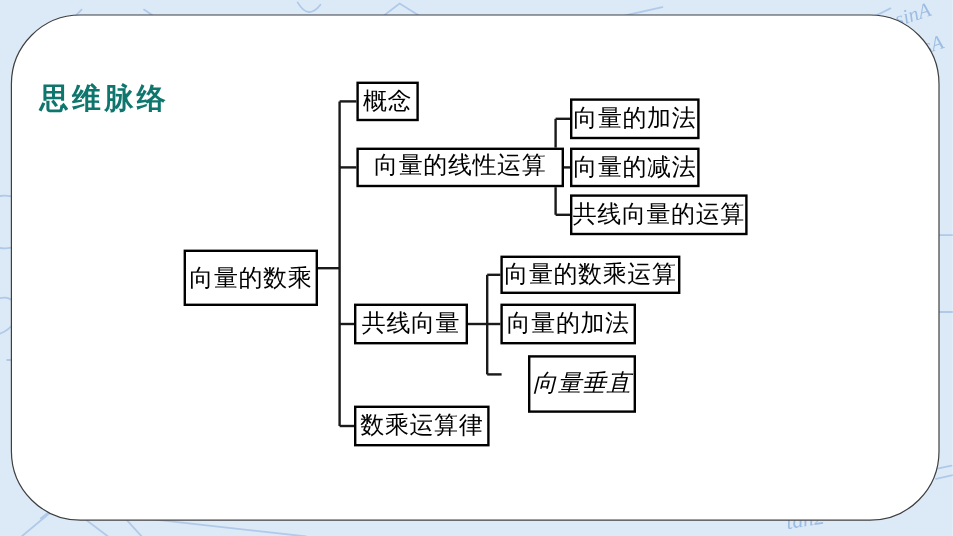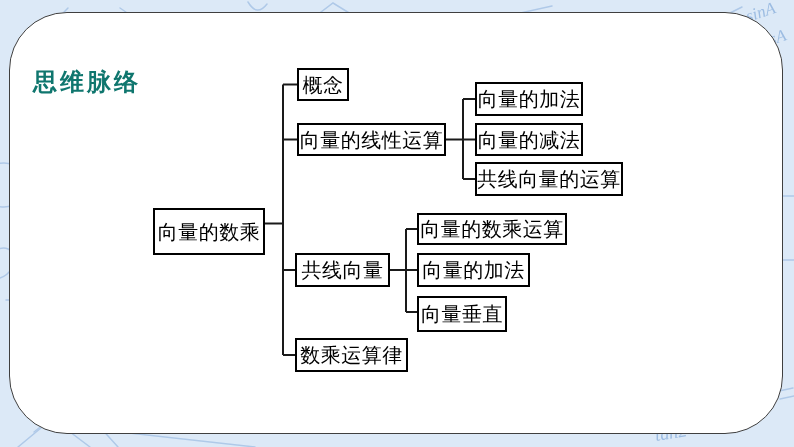--- a/index.html
+++ b/index.html
@@ -21,29 +21,29 @@
   }
   .connectors{position:absolute;left:0;top:0;z-index:2;}
   .node{
     position:absolute;z-index:3;box-sizing:border-box;
     background:#ffffff;border:2px solid #000000;color:#000000;
     display:flex;align-items:center;justify-content:center;
     font-size:20px;line-height:1;white-space:nowrap;letter-spacing:0.5px;
   }
   .n-root   {left:153px;top:208px;width:112px;height:47px;border-width:2.5px;}
   .n-b0     {left:297px;top:68px; width:52px; height:33px;}
-  .n-b1     {left:297px;top:123px;width:149px;height:33px;}
+  .n-b1     {left:297px;top:123px;width:173px;height:33px;font-family:Liberation Mono, monospace;}
   .n-b2     {left:295px;top:253px;width:95px; height:34px;}
   .n-b3     {left:295px;top:338px;width:113px;height:34px;}
   .n-c10    {left:475px;top:82px; width:108px;height:34px;}
   .n-c11    {left:475px;top:123px;width:108px;height:33px;}
   .n-c12    {left:475px;top:162px;width:148px;height:34px;}
   .n-c20    {left:417px;top:213px;width:150px;height:32px;}
   .n-c21    {left:417px;top:253px;width:113px;height:34px;}
-  .n-c22    {left:417px;top:296px;width:90px; height:36px;}
+  .n-c22    {left:440px;top:296px;width:90px; height:48px;font-style:italic;}
   .doodle-text{
     font-family:"Liberation Serif","DejaVu Serif",serif;
     font-style:italic;fill:#9cbce2;
   }
 </style>
 </head>
 <body>
 
 <div class="stage">
 

